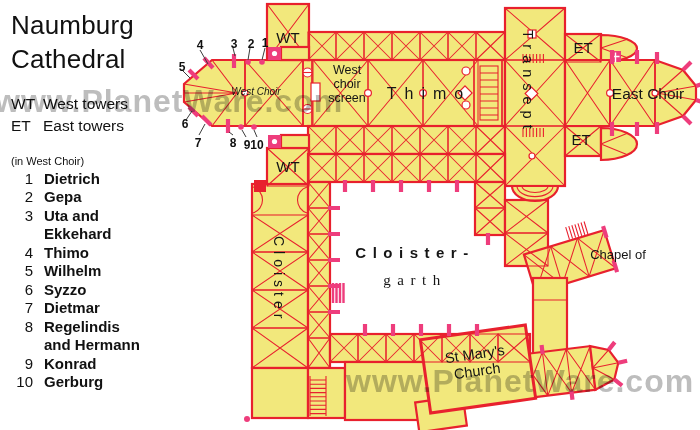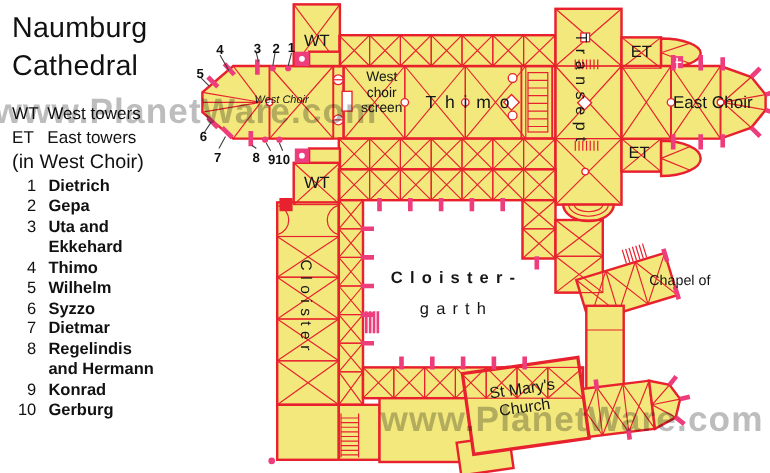--- a/index.html
+++ b/index.html
@@ -11,21 +11,21 @@
   .stage{position:relative;width:700px;height:430px;background:var(--background);overflow:hidden;}
   .stage svg{position:absolute;left:0;top:0;}
 
   
   .info{position:absolute;left:11px;top:8px;width:218px;color:var(--text);}
   .title{font-size:26px;font-weight:normal;line-height:1.32;letter-spacing:.2px;}
   .legend{margin-top:16px;font-size:15.5px;line-height:22px;}
   .lrow{display:flex;}
   .labbr{width:32px;flex:none;}
   .fhead{margin-top:18px;font-size:15px;}
-  .fsub{font-size:18px;margin-top:0;}
+  .fsub{font-size:11px;margin-top:18px;}
   .flist{margin-top:3px;font-size:15px;line-height:18.5px;}
   .frow{display:flex;}
   .fnum{width:22px;text-align:right;margin-right:11px;flex:none;}
   .fname{width:100px;font-weight:bold;}
 
   
   .plabel{position:absolute;color:#151515;font-size:15px;text-align:center;white-space:nowrap;}
   .vlabel{position:absolute;color:#151515;writing-mode:vertical-rl;white-space:nowrap;}
   .fignum{position:absolute;color:#101010;font-size:12px;font-weight:bold;text-align:center;width:14px;}
 
@@ -373,21 +373,21 @@
   <div class="plabel" style="left:316px;top:63px;width:62px;font-size:12.5px;line-height:14px;text-align:center;">
     <div>West</div>
     <div>choir</div>
     <div>screen</div>
   </div>
   <div class="plabel" style="left:374px;top:85px;width:110px;font-size:16px;letter-spacing:8px;">Thimo</div>
   <div class="vlabel" style="left:520px;top:30px;font-size:14.5px;letter-spacing:6px;">Transept</div>
   <div class="plabel" style="left:598px;top:85px;width:100px;font-size:15.5px;text-align:center;">East Choir</div>
   <div class="vlabel" style="left:271px;top:236px;font-size:14px;letter-spacing:5px;">Cloister</div>
   <div class="plabel" style="left:340px;top:244px;width:150px;letter-spacing:6.5px;font-weight:bold;">Cloister-</div>
-  <div class="plabel" style="left:340px;top:272px;width:150px;letter-spacing:6.5px;">garth</div>
+  <div class="plabel" style="left:340px;top:272px;width:150px;letter-spacing:6.5px;font-family:Liberation Serif, serif;">garth</div>
   <div class="plabel" style="left:572px;top:247px;width:92px;font-size:13px;">Chapel of</div>
   <div class="plabel" style="left:424px;top:346px;width:104px;font-size:14.5px;line-height:17px;transform:rotate(-8deg);">
     <div>St Mary's</div>
     <div>Church</div>
   </div>
 
   <div class="fignum" style="left:258px;top:36px;">1</div>
   <div class="fignum" style="left:244px;top:37px;">2</div>
   <div class="fignum" style="left:227px;top:37px;">3</div>
   <div class="fignum" style="left:193px;top:38px;">4</div>

